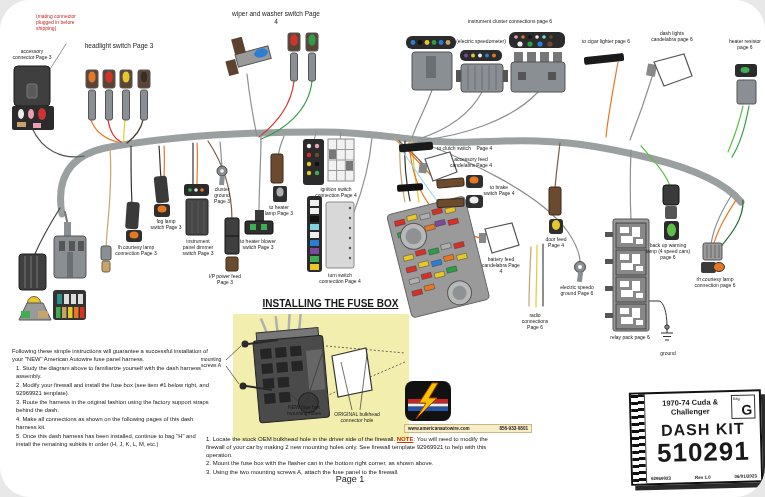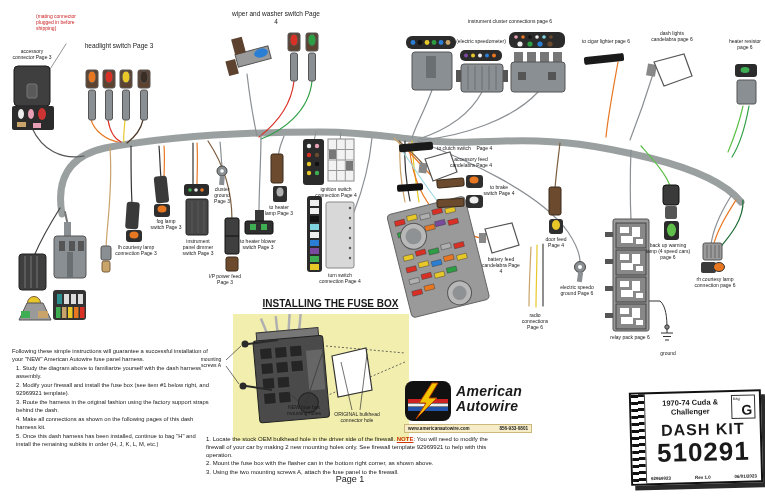--- a/index.html
+++ b/index.html
@@ -1,17 +1,17 @@
 <!DOCTYPE html>
 <html><head>
 <meta charset="utf-8">
 <style>
   html,body{margin:0;padding:0;background:#e8e8e8;}
   #canvas{position:relative;width:765px;height:497px;background:#ffffff;overflow:hidden;
-          font-family:"Liberation Sans",sans-serif;color:#1a1a1a;}
+          font-family:"Liberation Sans",sans-serif;color:#1a1a1a;border-radius:30px;}
   #wires{position:absolute;left:0;top:0;z-index:1;}
   .ypanel{position:absolute;left:233px;top:314px;width:176px;height:127px;background:#f2efae;z-index:0;}
   .co{position:absolute;font-size:5px;line-height:1.2;text-align:center;color:#1a1a1a;z-index:2;}
   .co.red{color:#cc2222;text-align:left;}
   .co.lg{font-size:6.5px;}
   .co.pre{white-space:pre;text-align:left;}
   .h-install{position:absolute;left:248px;top:298px;width:165px;text-align:center;font-size:10px;
              font-weight:bold;text-decoration:underline;z-index:2;}
   .fp-instr{position:absolute;left:12px;top:346px;width:200px;z-index:2;}
   .fp-head{font-size:9.5px;font-weight:bold;text-decoration:underline;text-align:center;margin-bottom:5px;}
@@ -512,24 +512,20 @@
   <div class="pagelabel">Page 1</div>
 
   <div class="logo">
     <svg class="logo-badge" width="48" height="42">
       <rect x="1" y="1" width="46" height="40" rx="8" fill="#111"></rect>
       <rect x="4" y="19" width="40" height="4" fill="#cc2222"></rect>
       <rect x="4" y="23.5" width="40" height="3" fill="#eeeeee"></rect>
       <rect x="4" y="27" width="40" height="4" fill="#2255aa"></rect>
       <polygon points="28,3 15,23 22,23 12,39 33,18 25,18 34,3" fill="#f5c400" stroke="#b33c00" stroke-width="1"></polygon>
     </svg>
-    <div class="logo-text">
-      <div>American</div>
-      <div>Autowire</div>
-    </div>
     <div class="logo-contact">
       <span>www.americanautowire.com</span>
       <span>856-933-0801</span>
     </div>
   </div>
 
   <div class="notepad">
     <div class="spiral"></div>
     <div class="pad-page">
       <div class="pad-head">

